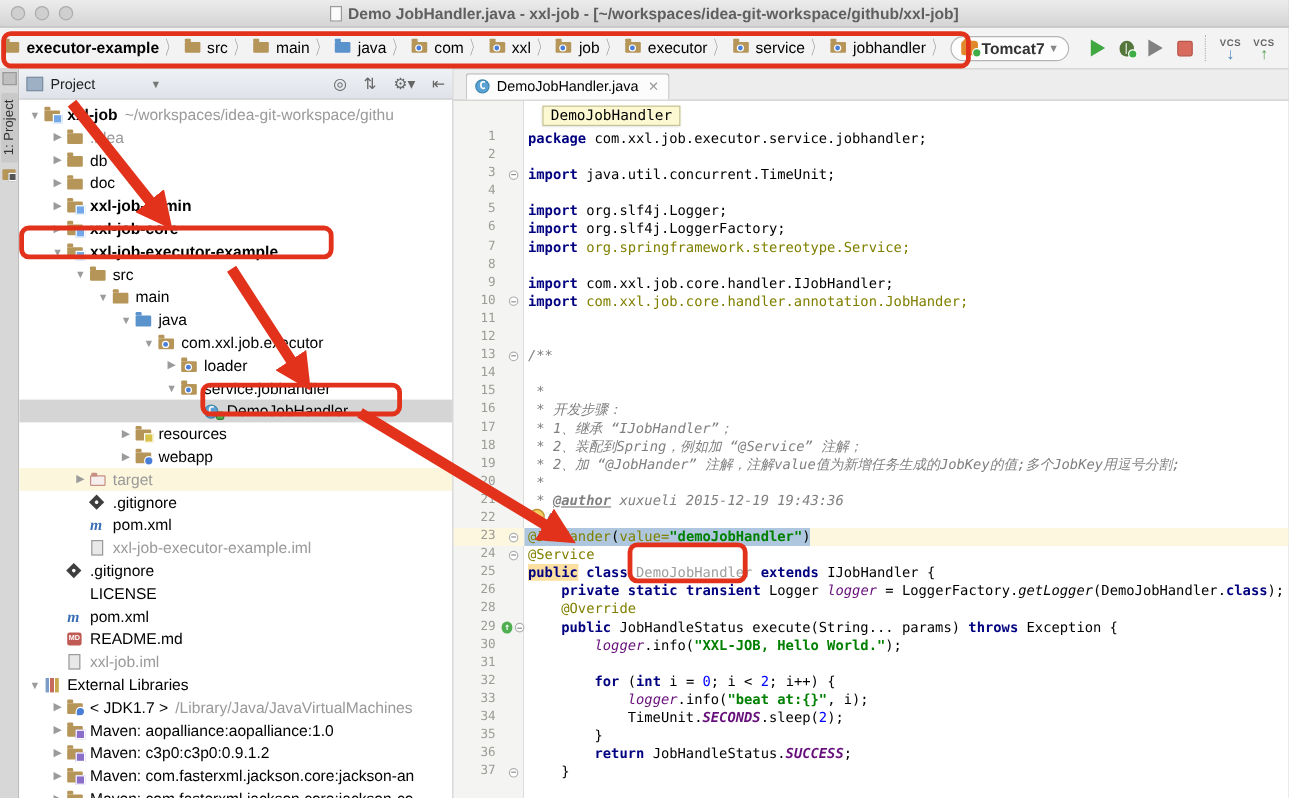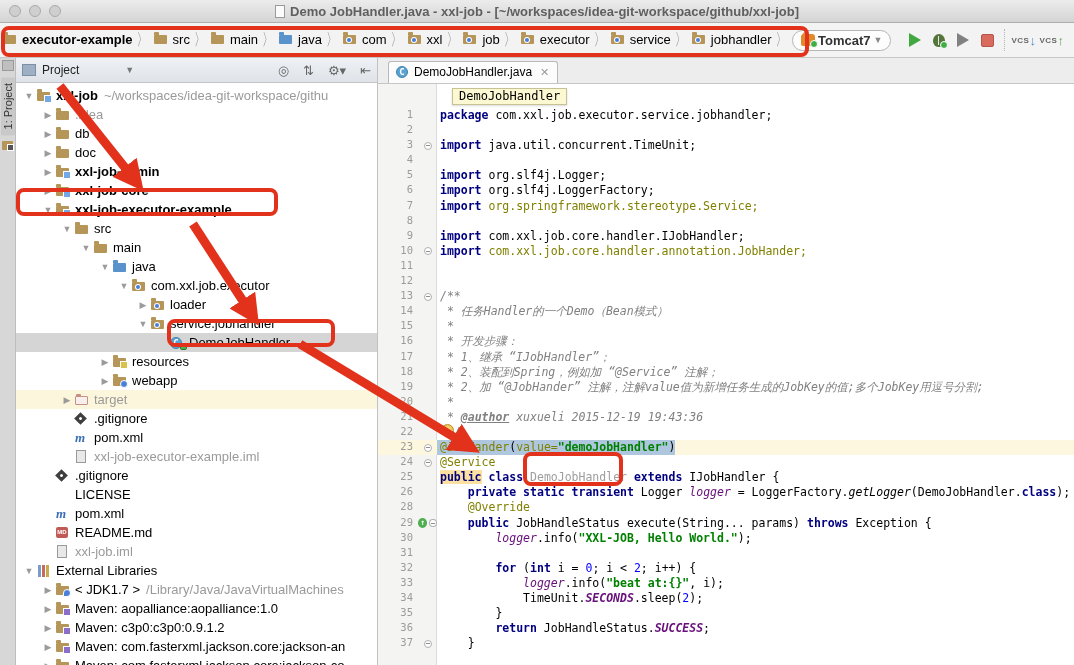--- a/index.html
+++ b/index.html
@@ -26,21 +26,21 @@
   .cat::before{content:"";position:absolute;top:-3px;left:1px;border-left:3px solid transparent;border-right:3px solid transparent;border-bottom:4px solid #e08a2d;}
   .cat::after{content:"";position:absolute;bottom:-2px;right:-3px;width:6px;height:6px;border-radius:50%;background:#3fae46;border:1px solid #fff;}
   .ddarrow{color:#888;font-size:9px;}
   .tbtn{display:inline-flex;align-items:center;justify-content:center;width:24px;height:24px;flex:none;}
   .run-ic{width:0;height:0;border-top:7px solid transparent;border-bottom:7px solid transparent;border-left:12px solid #40a83f;}
   .bug-ic{width:12px;height:13px;background:#55763a;border-radius:50% 50% 45% 45%;position:relative;}
   .bug-ic::before{content:"";position:absolute;top:2px;left:5px;width:1px;height:9px;background:#e9e9e9;}
   .bug-ic::after{content:"";position:absolute;bottom:-2px;right:-3px;width:6px;height:6px;border-radius:50%;background:#3fae46;border:1px solid #fff;}
   .cov-ic{width:0;height:0;border-top:7px solid transparent;border-bottom:7px solid transparent;border-left:12px solid #6d6d6d;filter:opacity(.85);}
   .stop-ic{width:13px;height:13px;background:#d96a5e;border:1px solid #b6554a;border-radius:2px;box-sizing:border-box;}
-  .vcsbtn{display:inline-flex;align-items:center;width:28px;line-height:9px;}
+  .vcsbtn{display:inline-flex;flex-direction:column;align-items:center;width:28px;line-height:9px;}
   .vcs-lab{font-size:8px;color:#666;font-weight:bold;letter-spacing:.5px;}
   .vcs-ar{font-size:13px;font-weight:bold;}
   .sep-dot{width:1px;height:22px;border-left:1px dotted #b4b4b4;margin:0 5px;}
   
   .main{display:flex;height:608px;}
   .activity{width:16px;background:#d7d7d7;border-right:1px solid #bdbdbd;flex:none;display:flex;flex-direction:column;align-items:center;padding-top:2px;box-sizing:border-box;}
   .aw-ic{width:10px;height:9px;background:#bfbfbf;border:1px solid #9a9a9a;margin-bottom:6px;}
   .vtext{writing-mode:vertical-rl;transform:rotate(180deg);font-size:11px;color:#333;background:#c9c9c9;padding:6px 1px;border-radius:2px;}
   .proj-mini{width:11px;height:9px;background:#b69559;border-radius:1px;margin-top:6px;position:relative;}
   .proj-mini::after{content:"";position:absolute;right:-1px;bottom:-1px;width:5px;height:5px;background:#555;border:1px solid #fff;}
@@ -528,21 +528,21 @@
             <div class="cl"><span class="ln">4</span><span class="gic"></span><span class="ctext"></span></div>
             <div class="cl"><span class="ln">5</span><span class="gic"></span><span class="ctext"><span class="s-kw">import</span><span class="s-p"> org.slf4j.Logger;</span></span></div>
             <div class="cl"><span class="ln">6</span><span class="gic"></span><span class="ctext"><span class="s-kw">import</span><span class="s-p"> org.slf4j.LoggerFactory;</span></span></div>
             <div class="cl"><span class="ln">7</span><span class="gic"></span><span class="ctext"><span class="s-kw">import</span><span class="s-ol"> org.springframework.stereotype.Service;</span></span></div>
             <div class="cl"><span class="ln">8</span><span class="gic"></span><span class="ctext"></span></div>
             <div class="cl"><span class="ln">9</span><span class="gic"></span><span class="ctext"><span class="s-kw">import</span><span class="s-p"> com.xxl.job.core.handler.IJobHandler;</span></span></div>
             <div class="cl"><span class="ln">10</span><span class="gic"><span class="fold"></span></span><span class="ctext"><span class="s-kw">import</span><span class="s-ol"> com.xxl.job.core.handler.annotation.JobHander;</span></span></div>
             <div class="cl"><span class="ln">11</span><span class="gic"></span><span class="ctext"></span></div>
             <div class="cl"><span class="ln">12</span><span class="gic"></span><span class="ctext"></span></div>
             <div class="cl"><span class="ln">13</span><span class="gic"><span class="fold"></span></span><span class="ctext"><span class="s-cmt">/**</span></span></div>
-            <div class="cl"><span class="ln">14</span><span class="gic"></span><span class="ctext"><span class="s-cmt"> * 任务Handler的一个Demo（Bean模式）</span></span></div>
+            <div class="cl"><span class="ln">14</span><span class="gic"></span></div>
             <div class="cl"><span class="ln">15</span><span class="gic"></span><span class="ctext"><span class="s-cmt"> *</span></span></div>
             <div class="cl"><span class="ln">16</span><span class="gic"></span><span class="ctext"><span class="s-cmt"> * 开发步骤：</span></span></div>
             <div class="cl"><span class="ln">17</span><span class="gic"></span><span class="ctext"><span class="s-cmt"> * 1、继承 “IJobHandler”；</span></span></div>
             <div class="cl"><span class="ln">18</span><span class="gic"></span><span class="ctext"><span class="s-cmt"> * 2、装配到Spring，例如加 “@Service” 注解；</span></span></div>
             <div class="cl"><span class="ln">19</span><span class="gic"></span><span class="ctext"><span class="s-cmt"> * 2、加 “@JobHander” 注解，注解value值为新增任务生成的JobKey的值;多个JobKey用逗号分割;</span></span></div>
             <div class="cl"><span class="ln">20</span><span class="gic"></span><span class="ctext"><span class="s-cmt"> *</span></span></div>
             <div class="cl"><span class="ln">21</span><span class="gic"></span><span class="ctext"><span class="s-cmt"> * </span><span class="s-tag">@author</span><span class="s-cmt"> xuxueli 2015-12-19 19:43:36</span></span></div>
             <div class="cl"><span class="ln">22</span><span class="gic"></span><span class="ctext"><span class="s-cmt"> */</span></span></div>
             <div class="cl cur sel"><span class="ln">23</span><span class="gic"><span class="fold"></span></span><span class="ctext"><span class="s-ann">@JobHander</span><span class="s-p">(</span><span class="s-ann">value=</span><span class="s-str">"demoJobHandler"</span><span class="s-p">)</span></span></div>
             <div class="cl"><span class="ln">24</span><span class="gic"><span class="fold"></span></span><span class="ctext"><span class="s-ann">@Service</span></span></div>

